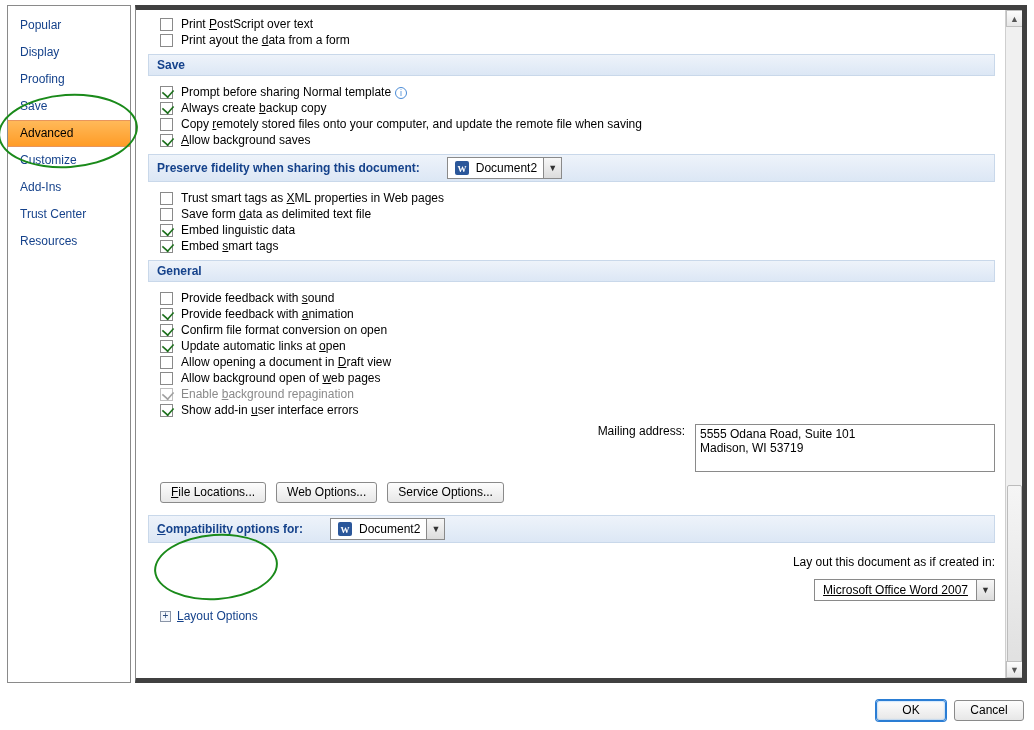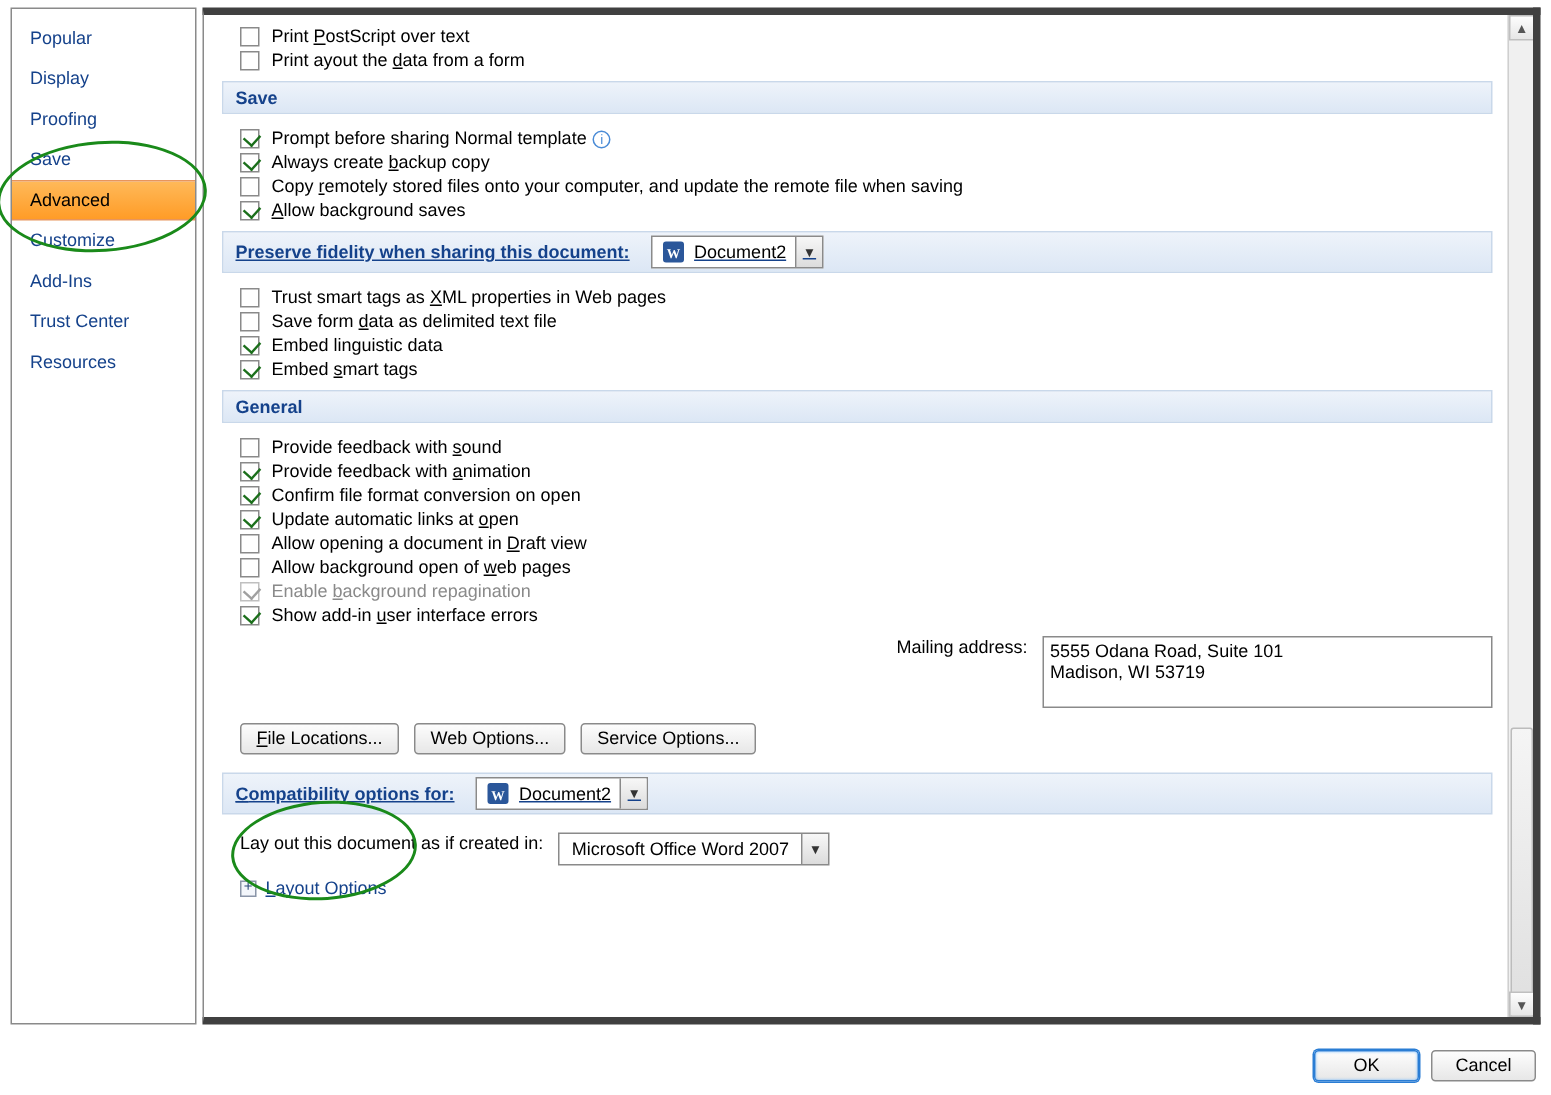--- a/index.html
+++ b/index.html
@@ -66,23 +66,22 @@
     background: linear-gradient(#eef3fa, #dce7f5);
     border: 1px solid #c9d8ea;
     color: #15428b;
     font-weight: bold;
     padding: 3px 8px;
     margin: 6px 0 8px 0;
   }
   .section-header.with-select {
     display: flex;
     align-items: center;
-    gap: 14px;
+    gap: 27px;
     padding: 2px 8px;
-    text-decoration: underline;
   }
   .doc-select {
     display: inline-flex;
     align-items: stretch;
     height: 22px;
     background: #fff;
     border: 1px solid #8a8a8a;
     font-weight: normal;
     color: #000;
   }
@@ -171,30 +170,31 @@
     border-color:#2a7dd4;
   }
   .plain-select {
     display:inline-flex;
     align-items:stretch;
     height:22px;
     border:1px solid #8a8a8a;
     background:#fff;
   }
   .plain-select .ps-body{
-    padding:0 8px;display:flex;align-items:center;
+    padding:0 8px;display:flex;align-items:center;text-decoration:underline;
   }
   .plain-select .ps-drop{
     width:18px;border-left:1px solid #8a8a8a;
     background:linear-gradient(#f7f7f7,#dcdcdc);
     display:flex;align-items:center;justify-content:center;
   }
   .layout-row {
-    display:flex;align-items:flex-start;gap:10px;
+    display:flex;align-items:flex-end;gap:10px;
     margin: 12px 0 8px 12px;
+    flex-direction: column;
   }
   .layout-opts {
     margin: 4px 0 0 12px;
     display:flex;align-items:center;gap:6px;
     color:#15428b;
   }
   .expander {
     width:11px;height:11px;border:1px solid #8a95a8;
     display:inline-flex;align-items:center;justify-content:center;
     font-size:10px;line-height:1;color:#2b4a7a;background:#f3f6fb;

